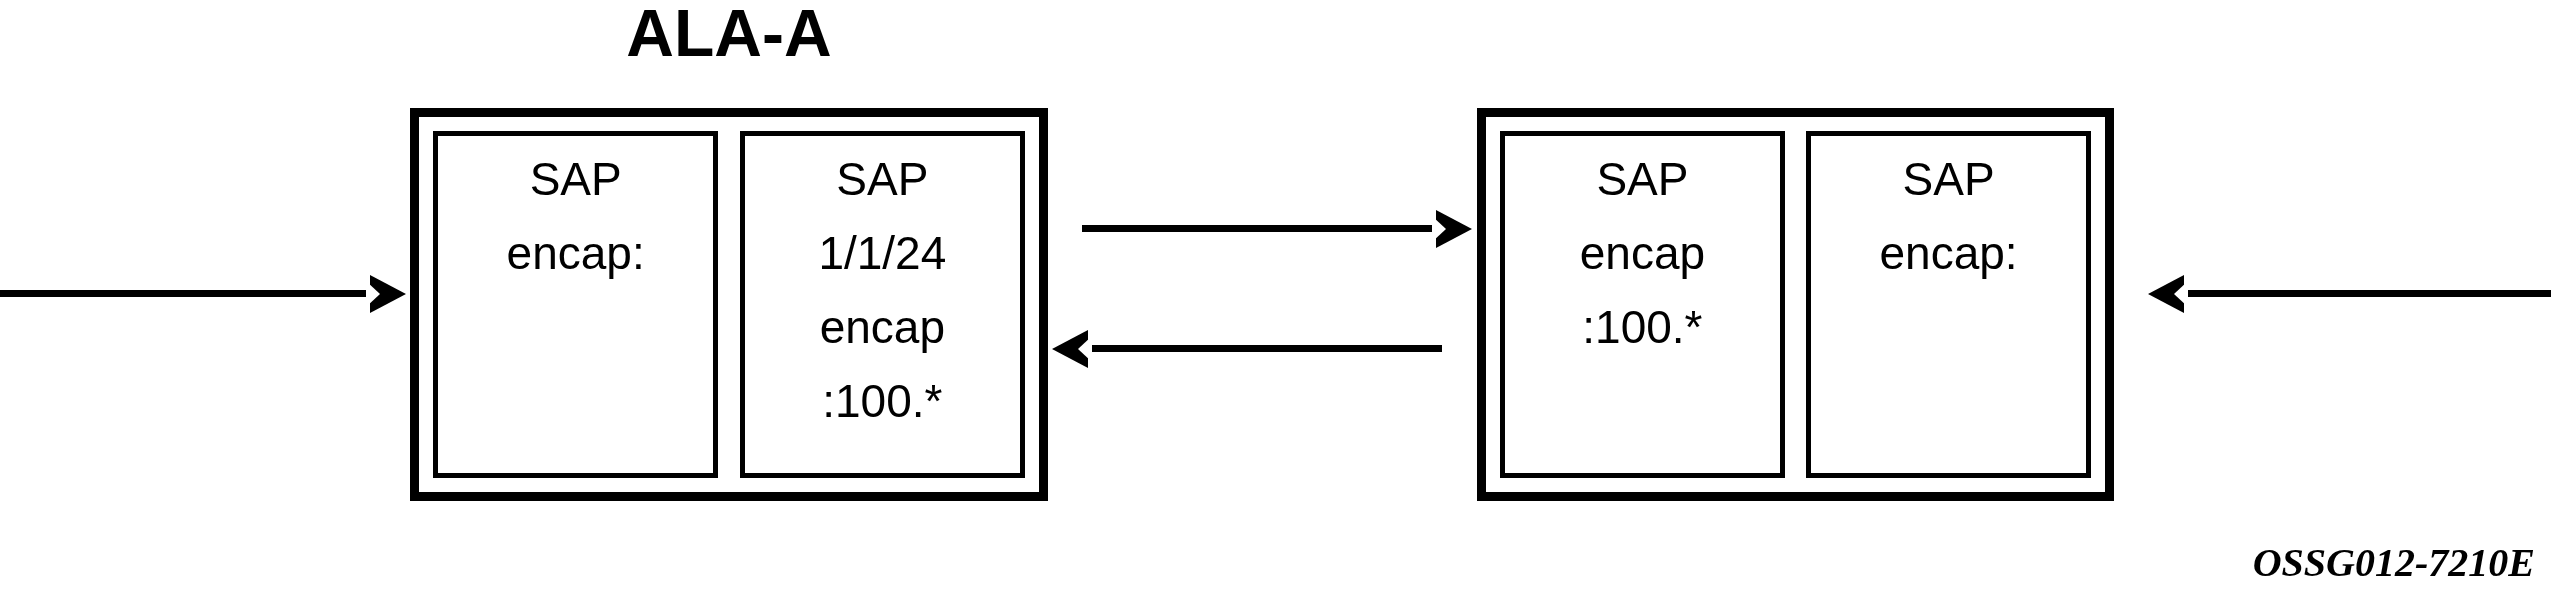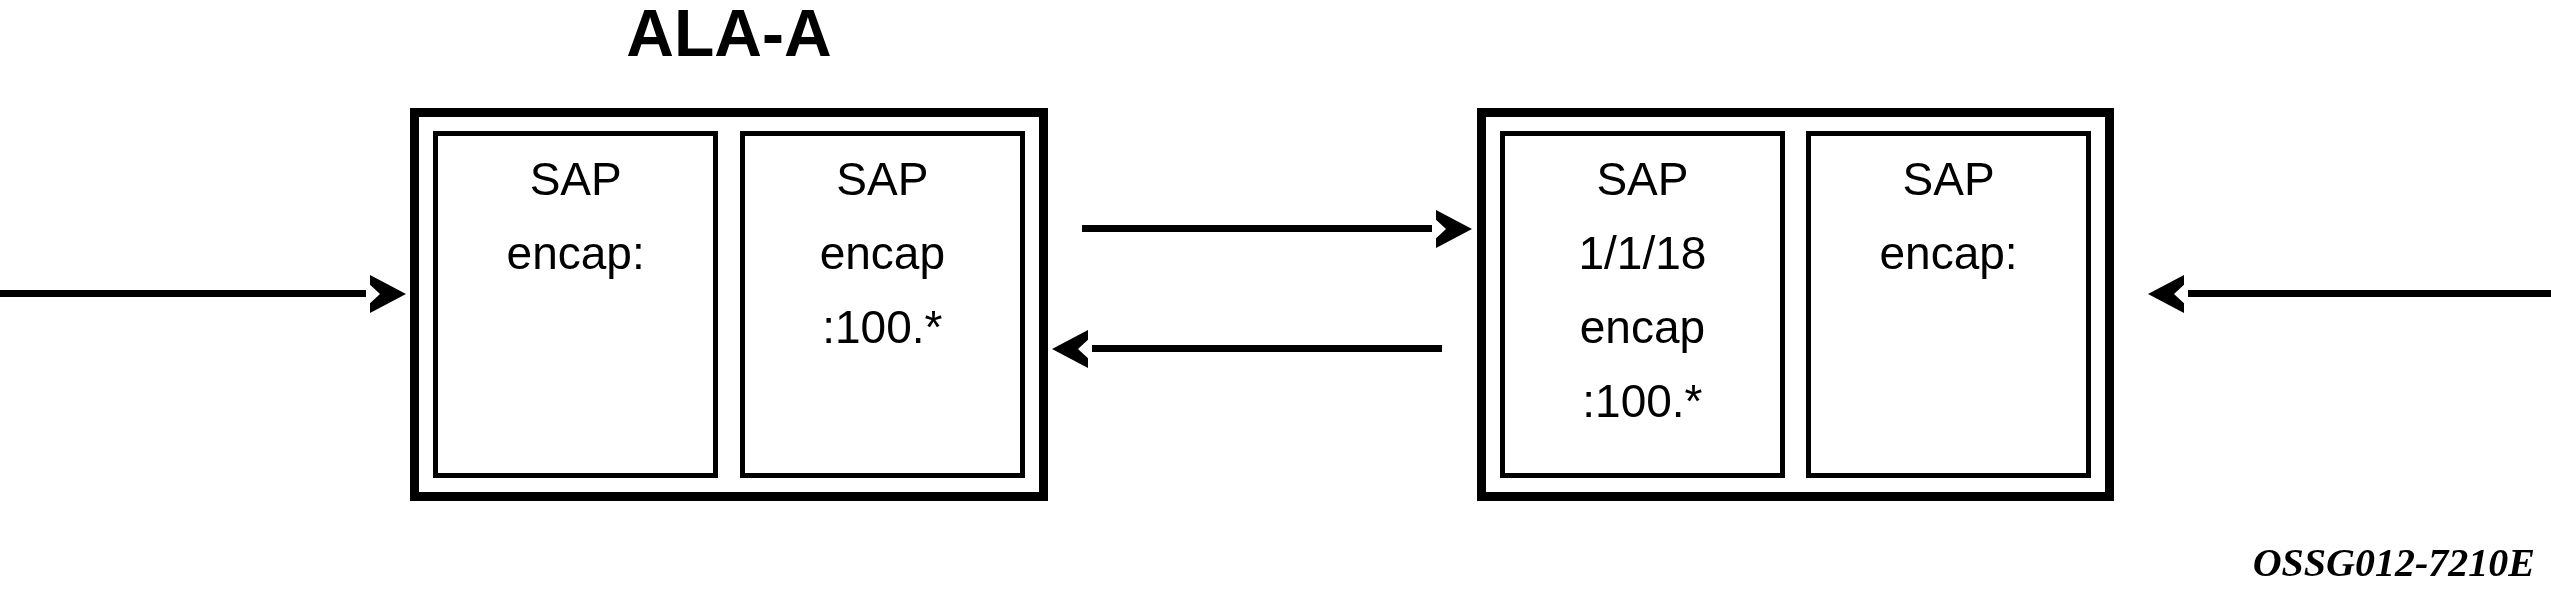--- a/index.html
+++ b/index.html
@@ -154,31 +154,31 @@
 
   <div class="device-box" id="device-a">
 
     <div class="sap-box">
       <div class="sap-line">SAP</div>
       <div class="sap-line">encap:</div>
     </div>
 
     <div class="sap-box">
       <div class="sap-line">SAP</div>
+      <div class="sap-line">1/1/24</div>
       <div class="sap-line">encap</div>
       <div class="sap-line">:100.*</div>
     </div>
 
   </div>
 
   <div class="device-box" id="device-b">
 
     <div class="sap-box">
       <div class="sap-line">SAP</div>
-      <div class="sap-line">1/1/18</div>
       <div class="sap-line">encap</div>
       <div class="sap-line">:100.*</div>
     </div>
 
     <div class="sap-box">
       <div class="sap-line">SAP</div>
       <div class="sap-line">encap:</div>
     </div>
 
   </div>

